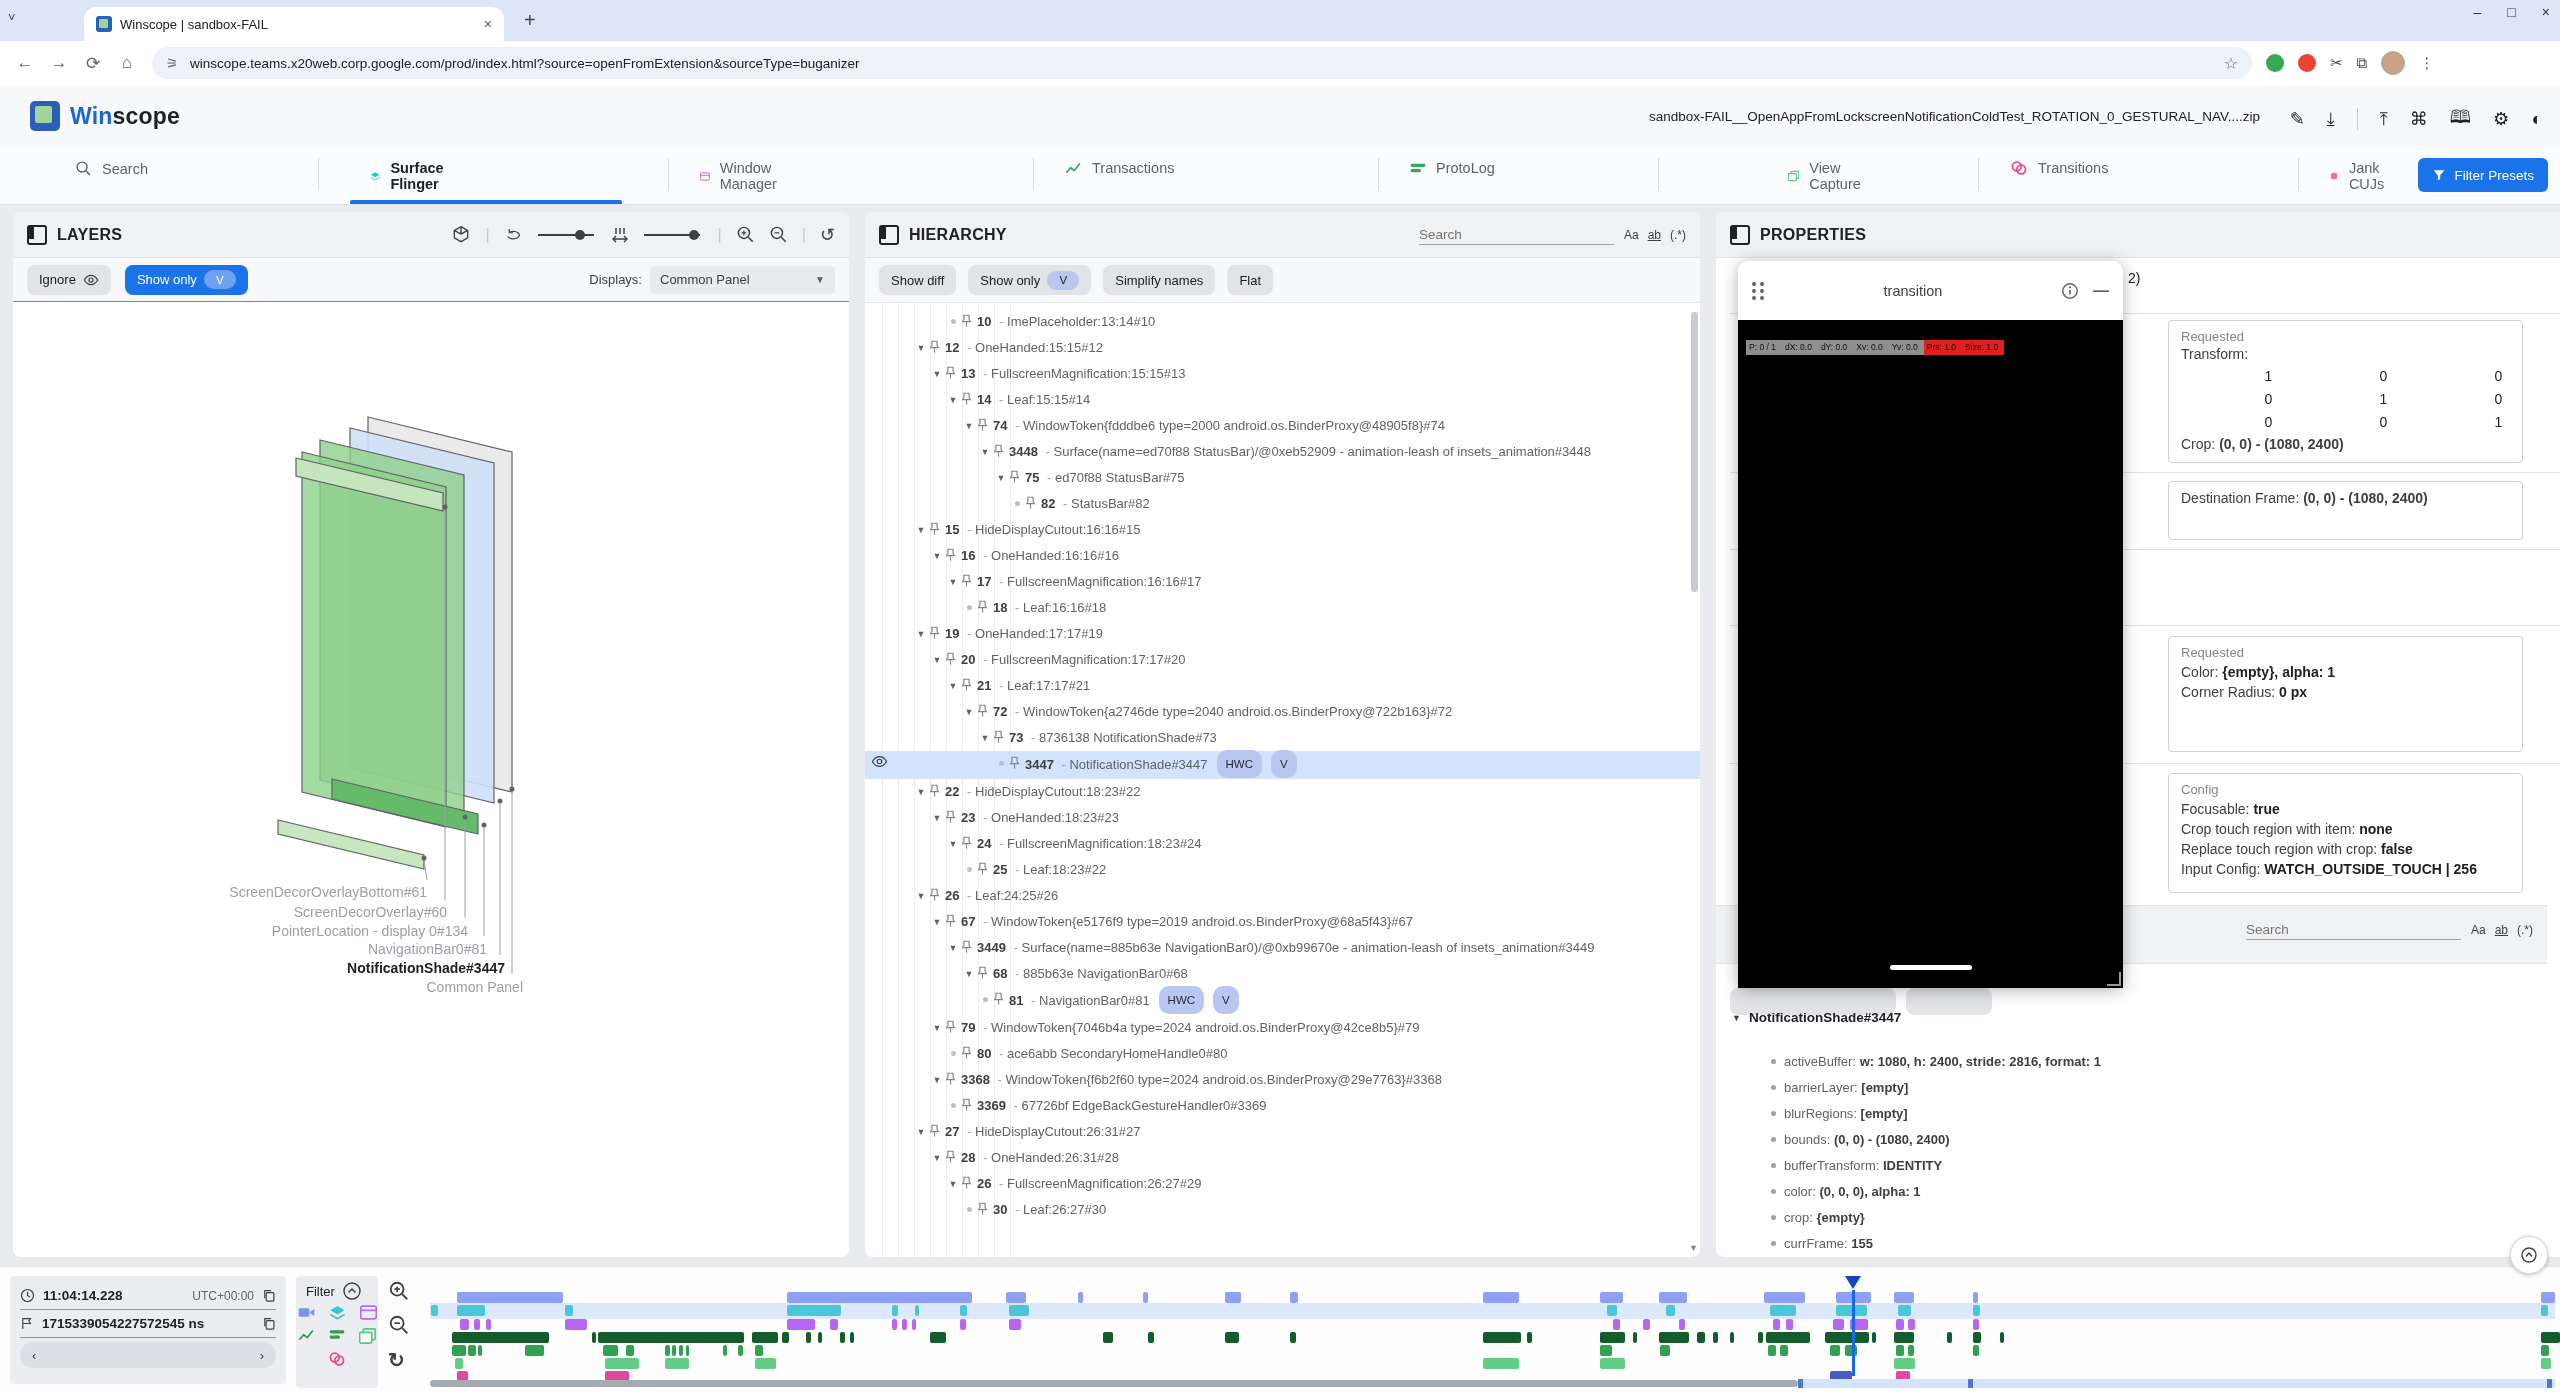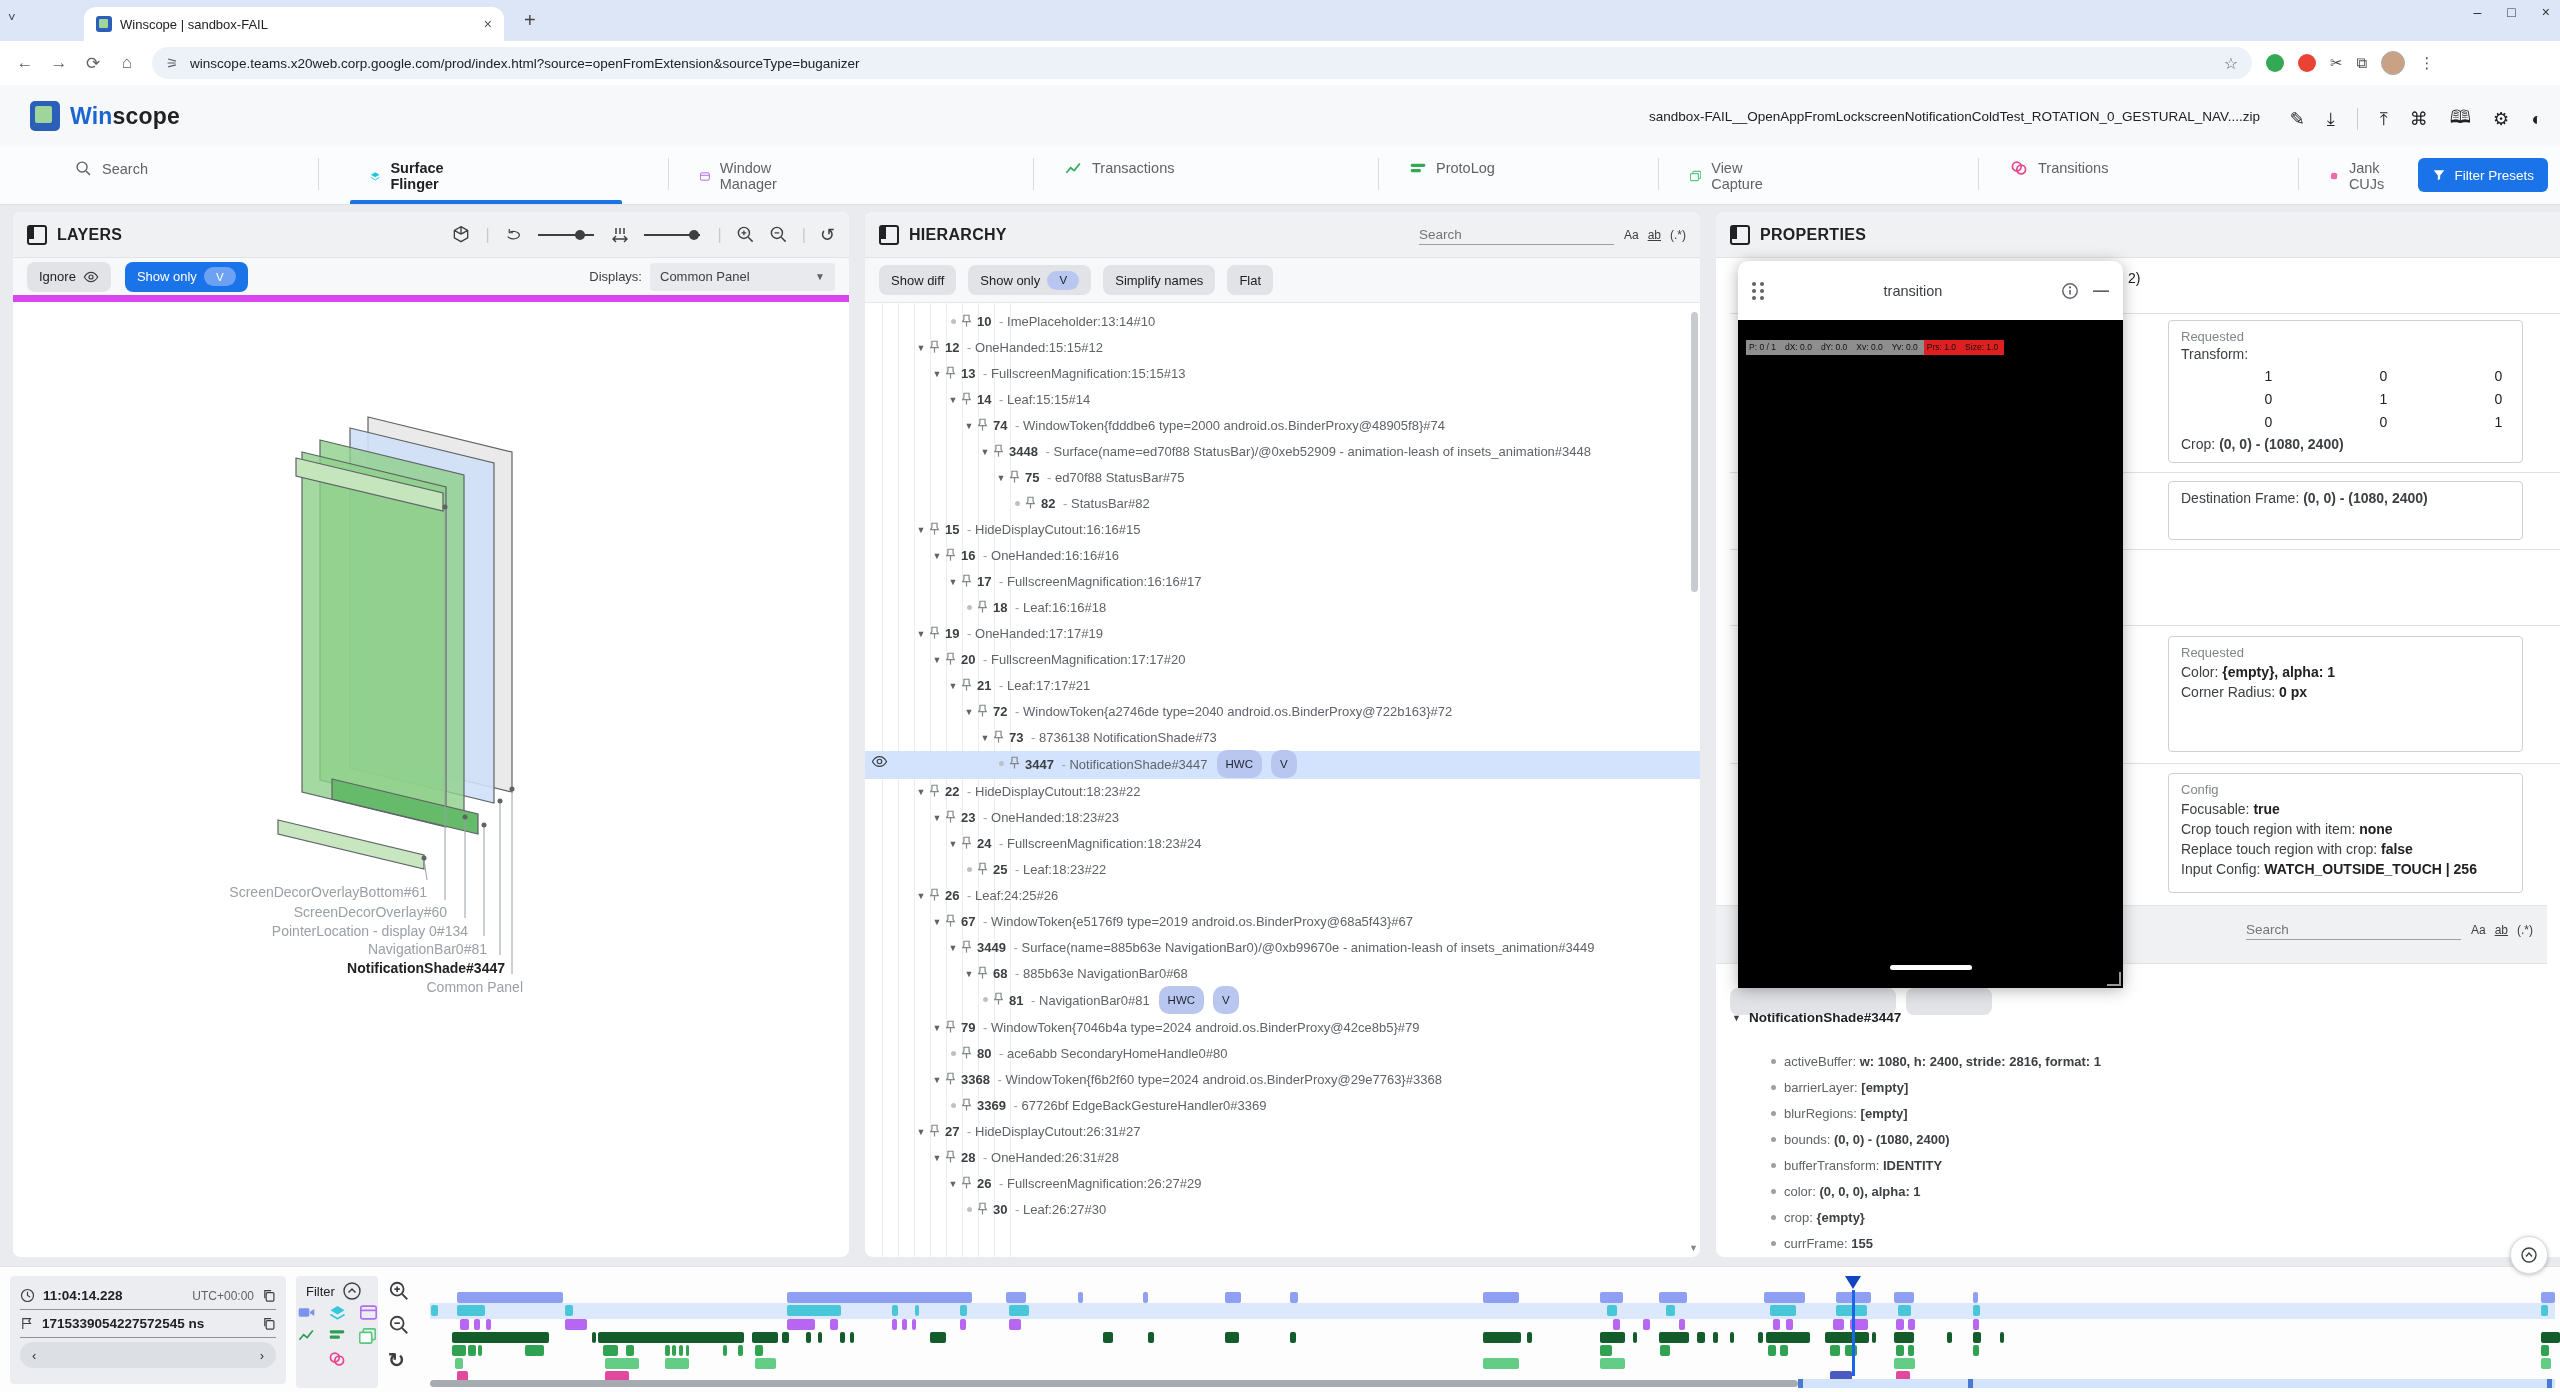--- a/index.html
+++ b/index.html
@@ -43,21 +43,21 @@
   .panel{position:absolute;background:#fff;border-radius:8px;overflow:hidden;}
   .phead{height:46px;background:#f0f1f3;border-bottom:1px solid #e3e3e3;display:flex;align-items:center;padding:0 14px;box-sizing:border-box;}
   .ptitle{font-size:16px;font-weight:bold;margin-left:10px;letter-spacing:.3px;}
   .collico{width:16px;height:16px;border:2px solid #202124;border-radius:3px;position:relative;flex:0 0 auto;}
   .collico:after{content:"";position:absolute;left:0px;top:0;width:5px;height:12px;background:#202124;}
   .chip{display:inline-flex;align-items:center;gap:7px;background:#e2e3e6;border-radius:8px;height:30px;padding:0 12px;font-size:13px;color:#202124;}
   .vbadge{background:#b9c7f0;border-radius:10px;min-width:22px;height:19px;display:inline-flex;align-items:center;justify-content:center;font-size:11.5px;padding:0 5px;}
   
   #layers{left:13px;top:212px;width:836px;height:1045px;}
   #lay-tools{margin-left:auto;display:flex;align-items:center;gap:14px;color:#3c4043;}
-  #lay-sub{height:44px;background:#f7f8f9;border-bottom:7px solid #d946ef;display:flex;align-items:center;padding:0 14px;gap:14px;box-sizing:border-box;}
+  #lay-sub{height:44px;background:#f7f8f9;border-bottom:1px solid #d946ef;display:flex;align-items:center;padding:0 14px;gap:14px;box-sizing:border-box;}
   .chip.blue{background:#1a73e8;color:#fff;}
   .chip.blue .vbadge{background:#6da1f2;color:#fff;}
   #displays{margin-left:auto;display:flex;align-items:center;gap:8px;font-size:13px;color:#3c4043;}
   #displaysel{width:185px;height:28px;background:#e8eaed;border-radius:4px;display:flex;align-items:center;padding:0 10px;box-sizing:border-box;font-size:13px;}
   #displaysel .arr{margin-left:auto;font-size:10px;color:#5f6368;}
   
   #hier{left:865px;top:212px;width:835px;height:1045px;}
   .searchbox{display:flex;align-items:end;gap:10px;margin-left:auto;}
   .searchinput{width:195px;border:none;border-bottom:1px solid #9aa0a6;background:transparent;font-size:13.5px;padding:2px 0;color:#202124;outline:none;}
   .mods{display:flex;gap:9px;font-size:12px;color:#3c4043;align-items:center;padding-bottom:3px;}
@@ -200,21 +200,21 @@
       </svg>
       <span>Transactions</span>
     </div>
     <div class="navtab" style="left: 1410px;">
       <svg width="16" height="12" viewBox="0 0 22 14">
         <rect x="1" y="1" width="20" height="4.5" rx="2" fill="#34a853"></rect>
         <rect x="1" y="8.5" width="14" height="4.5" rx="2" fill="#34a853"></rect>
       </svg>
       <span>ProtoLog</span>
     </div>
-    <div class="navtab" style="left: 1690px;">
+    <div class="navtab" style="left: 1788px;">
       <svg width="17" height="16" viewBox="0 0 24 22">
         <rect x="6" y="1" width="17" height="15" rx="2" fill="none" stroke="#58c97e" stroke-width="2.4"></rect>
         <rect x="1" y="6" width="17" height="15" rx="2" fill="#fff" stroke="#58c97e" stroke-width="2.4"></rect>
       </svg>
       <span>View Capture</span>
     </div>
     <div class="navtab" style="left: 2010px;">
       <svg width="18" height="16" viewBox="0 0 24 22">
         <circle cx="9" cy="9" r="6" fill="none" stroke="#e8468f" stroke-width="2.4"></circle>
         <circle cx="15" cy="13" r="6" fill="none" stroke="#e8468f" stroke-width="2.4"></circle>

